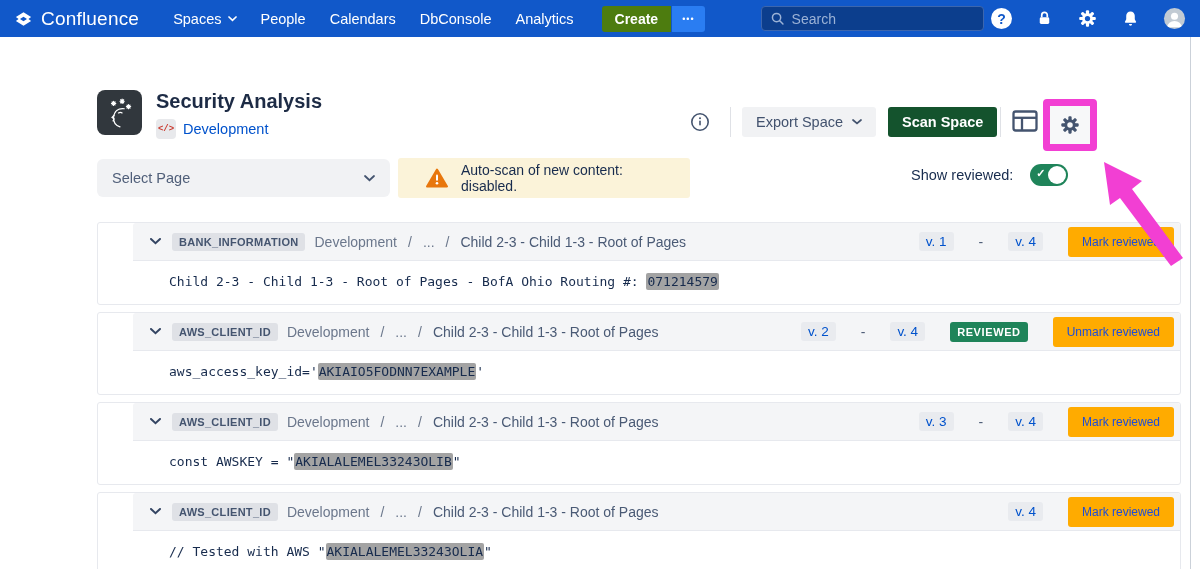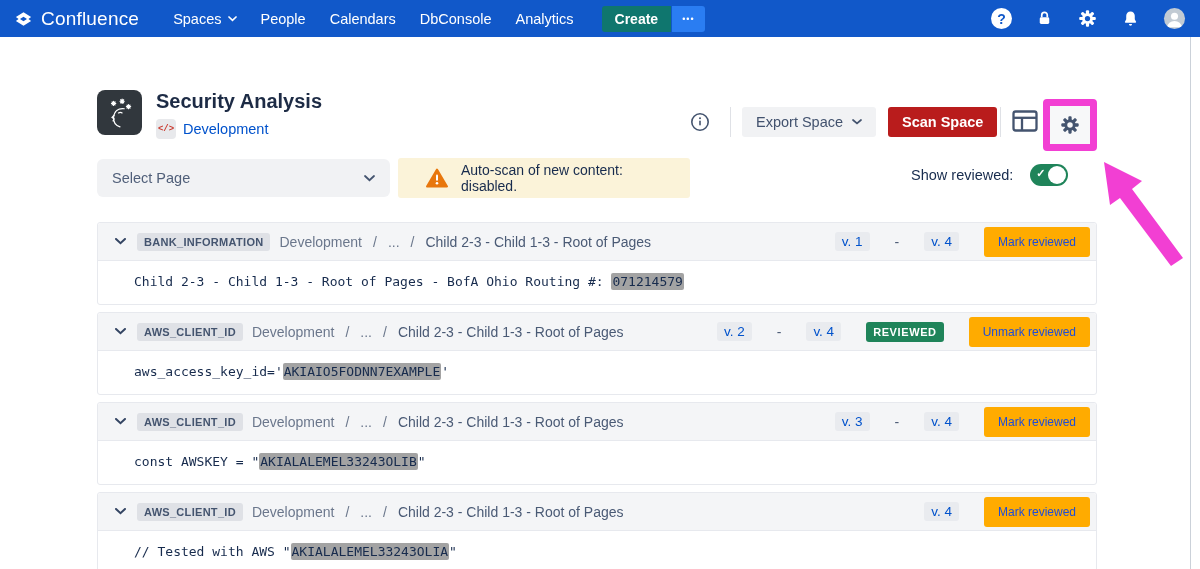--- a/index.html
+++ b/index.html
@@ -9,21 +9,21 @@
     font-family:"Liberation Sans", sans-serif; color:#172B4D;
   }
   
   .nav {
     position:absolute; top:0; left:0; width:1200px; height:37px;
     background:#1158C9; display:flex; align-items:center; padding:0 14px; color:#fff;
   }
   .brand { display:flex; align-items:center; gap:8px; margin-right:22px; }
   .brand-name { font-size:19px; font-weight:500; letter-spacing:.2px; }
   .nav-item { padding:0 12px; font-size:14.5px; display:flex; align-items:center; gap:6px; cursor:pointer; white-space:nowrap; }
-  .create-btn { margin-left:16px; background:#0f766e; border:none; color:#fff; font-weight:600;
+  .create-btn { margin-left:16px; background:#4d7c0f; border:none; color:#fff; font-weight:600;
     font-size:14px; padding:5px 13px; border-radius:3px 0 0 3px; cursor:pointer; }
   .more-btn { background:#2A7DF2; border:none; border-left:1px solid #1158C9; color:#fff;
     font-size:9px; letter-spacing:1px; padding:8px 10px; border-radius:0 3px 3px 0; cursor:pointer; }
   .search { margin-left:56px; width:223px; height:25px; background:#0C3E8D;
     border:1px solid #3C66AE; border-radius:4px; display:flex; align-items:center; padding:0 8px; gap:7px; }
   .search input { background:transparent; border:none; outline:none; color:#fff; font-size:14px; width:100%;
     font-family:"Liberation Sans", sans-serif; }
   .search input::placeholder { color:#9BB2D6; }
   .nav-icons { margin-left:auto; display:flex; align-items:center; gap:23px; }
   .nav-circle { width:21px; height:21px; border-radius:50%; background:#fff; color:#1158C9;
@@ -40,43 +40,43 @@
     font-size:9px; font-weight:700; display:flex; align-items:center; justify-content:center;
     font-family:"Liberation Mono", monospace; }
   .space-link { color:#0052CC; font-size:14.5px; font-weight:500; text-decoration:none; cursor:pointer; }
 
   .info-btn { position:absolute; top:112px; left:690px; cursor:pointer; }
   .hdiv { position:absolute; width:1px; height:30px; background:#DFE1E6; }
   .export-btn { position:absolute; top:107px; left:742px; height:30px; padding:12px 14px;
     background:#F1F2F4; border:none; border-radius:3px; color:#42526E; font-size:14.5px; font-weight:500;
     display:flex; align-items:center; gap:9px; cursor:pointer; font-family:"Liberation Sans", sans-serif; }
   .scan-btn { position:absolute; top:107px; left:888px; height:30px; padding:0 14px;
-    background:#b91c1c; border:none; border-radius:3px; color:#fff; font-size:14.5px; font-weight:600;
+    background:#14532d; border:none; border-radius:3px; color:#fff; font-size:14.5px; font-weight:600;
     cursor:pointer; font-family:"Liberation Sans", sans-serif; }
   .layout-btn { position:absolute; top:110px; left:1012px; cursor:pointer; }
   .gear-hl-box { position:absolute; top:99px; left:1043px; width:54px; height:52px;
     border:7px solid #F23FD3; border-radius:4px; background:#F7F8F9;
     display:flex; align-items:center; justify-content:center; cursor:pointer; }
 
   
   .select-page { position:absolute; top:159px; left:97px; width:293px; height:38px;
     background:#F1F2F4; border-radius:6px; display:flex; align-items:center;
     padding:0 15px; color:#505F79; font-size:14.5px; cursor:pointer; justify-content:space-between; }
   .warn-banner { position:absolute; top:158px; left:398px; width:292px; height:40px;
     background:#FBF3D9; border-radius:3px; display:flex; align-items:center; padding:0 28px; gap:13px; }
   .warn-text { font-size:14px; color:#172B4D; }
   .show-reviewed { position:absolute; top:164px; left:911px; display:flex; align-items:center; gap:17px; }
   .sr-label { font-size:14.5px; color:#172B4D; }
   .toggle { width:38px; height:22px; border-radius:11px; background:#1F845A; position:relative; cursor:pointer; }
   .toggle .knob { position:absolute; top:2px; right:2px; width:18px; height:18px; border-radius:50%; background:#fff; }
   .toggle .tick { position:absolute; left:6px; top:3px; color:#fff; font-size:11px; font-weight:700; }
 
   
-  .finding { position:absolute; left:97px; width:1000px; border:1px solid #E7E9EE; border-radius:3px;
-    background:#fff; }
+  .finding { position:absolute; left:97px; width:1084px; border:1px solid #E7E9EE; border-radius:3px;
+    background:#fff;padding-left:35px; }
   .f-head { height:38px; background:#F4F5F7; border-bottom:1px solid #E7E9EE; border-radius:3px 3px 0 0;
     display:flex; align-items:center; padding:0 6px 0 15px; gap:9px; }
   .chev { display:flex; align-items:center; cursor:pointer; padding:2px; }
   .f-type { background:#DFE1E6; color:#44546F; font-size:11px; font-weight:700; letter-spacing:.3px;
     padding:3px 7px; border-radius:3px; white-space:nowrap; }
   .crumb { color:#6B778C; font-size:14px; cursor:pointer; white-space:nowrap; }
   .sep { color:#6B778C; font-size:14px; padding:0 2px; }
   .f-page { color:#4A5A75; font-size:14px; font-weight:500; cursor:pointer; white-space:nowrap;
     overflow:hidden; text-overflow:ellipsis; }
   .f-right { margin-left:auto; display:flex; align-items:center; gap:25px; }
@@ -126,20 +126,29 @@
       <span>Calendars</span>
     </div>
   <div class="nav-item">
       <span>DbConsole</span>
     </div>
   <div class="nav-item">
       <span>Analytics</span>
     </div>
   <button class="create-btn">Create</button>
   <button class="more-btn">•••</button>
+  <div class="search">
+    <span style="display:flex">
+      <svg width="15" height="15" viewBox="0 0 16 16">
+          <circle cx="7" cy="7" r="4.4" stroke="#9BB2D6" stroke-width="1.6" fill="none"></circle>
+          <path d="M10.4 10.4 L13.8 13.8" stroke="#9BB2D6" stroke-width="1.6" stroke-linecap="round"></path>
+        </svg>
+    </span>
+    <input placeholder="Search" style="">
+  </div>
   <div class="nav-icons">
     <div class="nav-circle">?</div>
     <span class="nav-ic">
       <svg width="19" height="19" viewBox="0 0 24 24">
           <path d="M8.5 10.5 V7.8 a3.5 3.5 0 0 1 7 0 V10.5" stroke="#fff" stroke-width="2.2" fill="none"></path>
           <rect x="6" y="10.5" width="12" height="8.5" rx="1.8" fill="#fff"></rect>
         </svg>
     </span>
     <span class="nav-ic">
       <svg width="21" height="21" viewBox="0 0 24 24">

